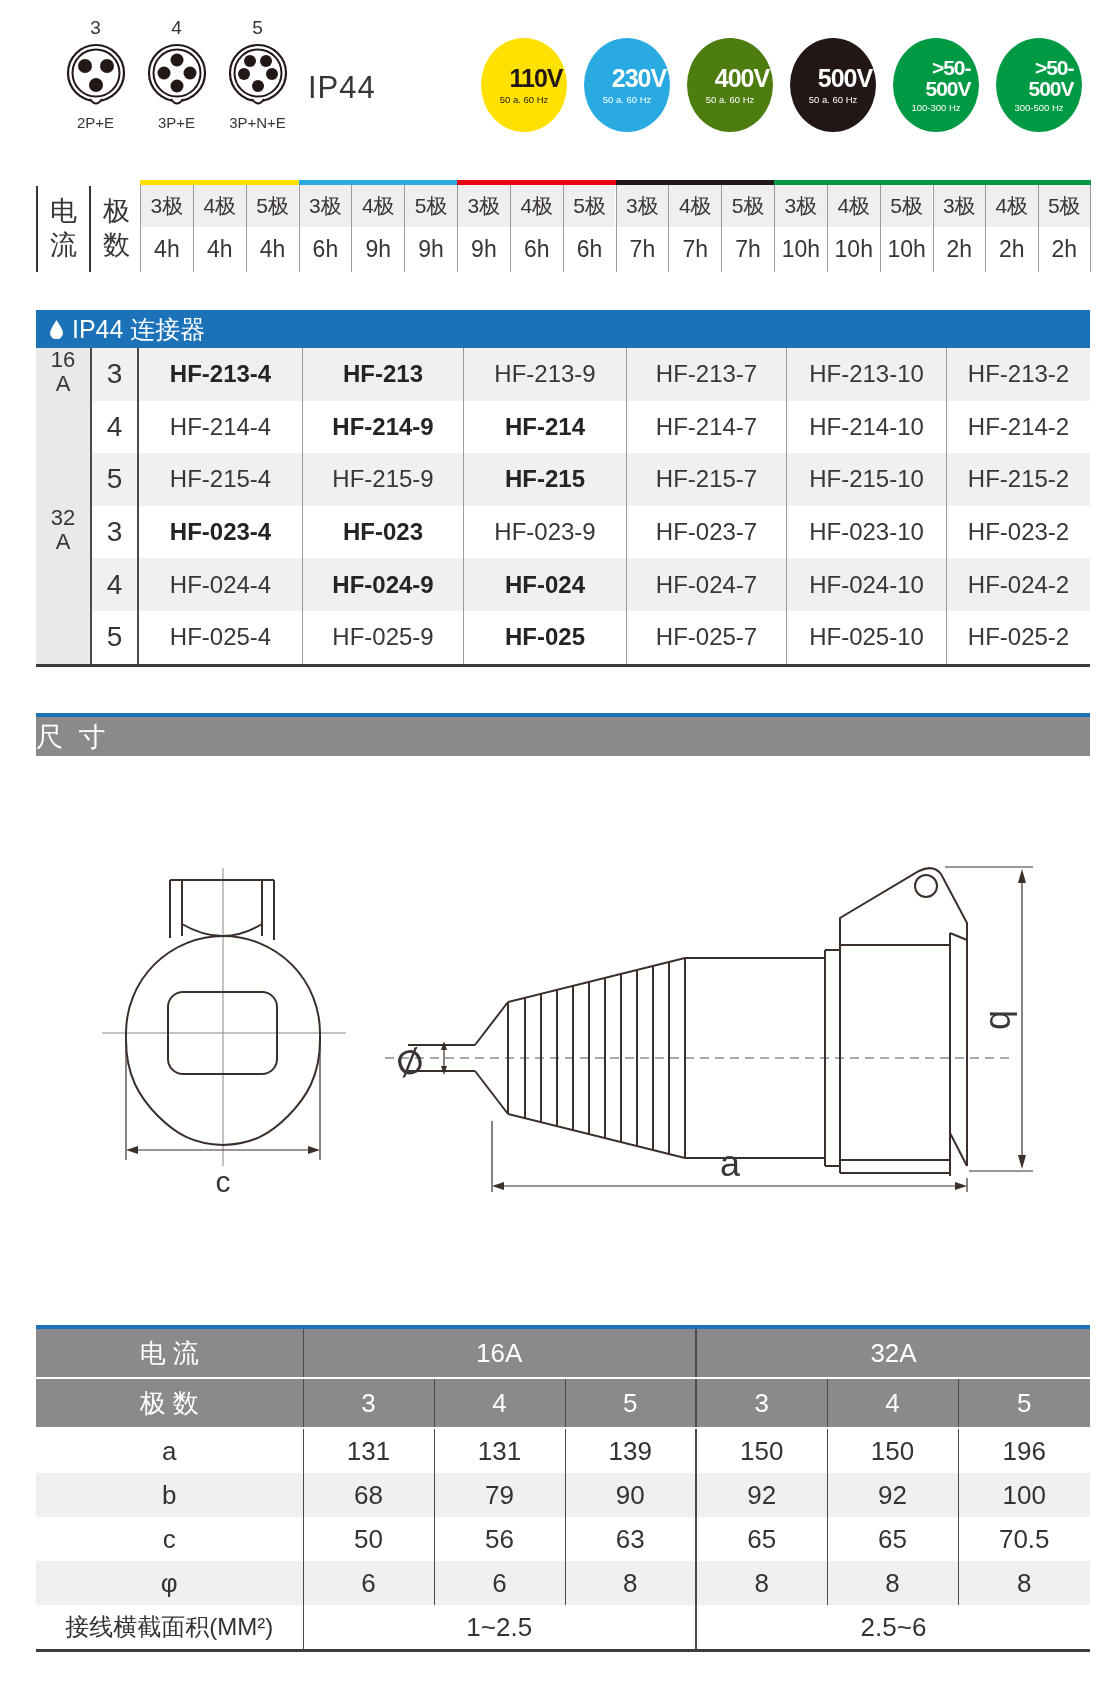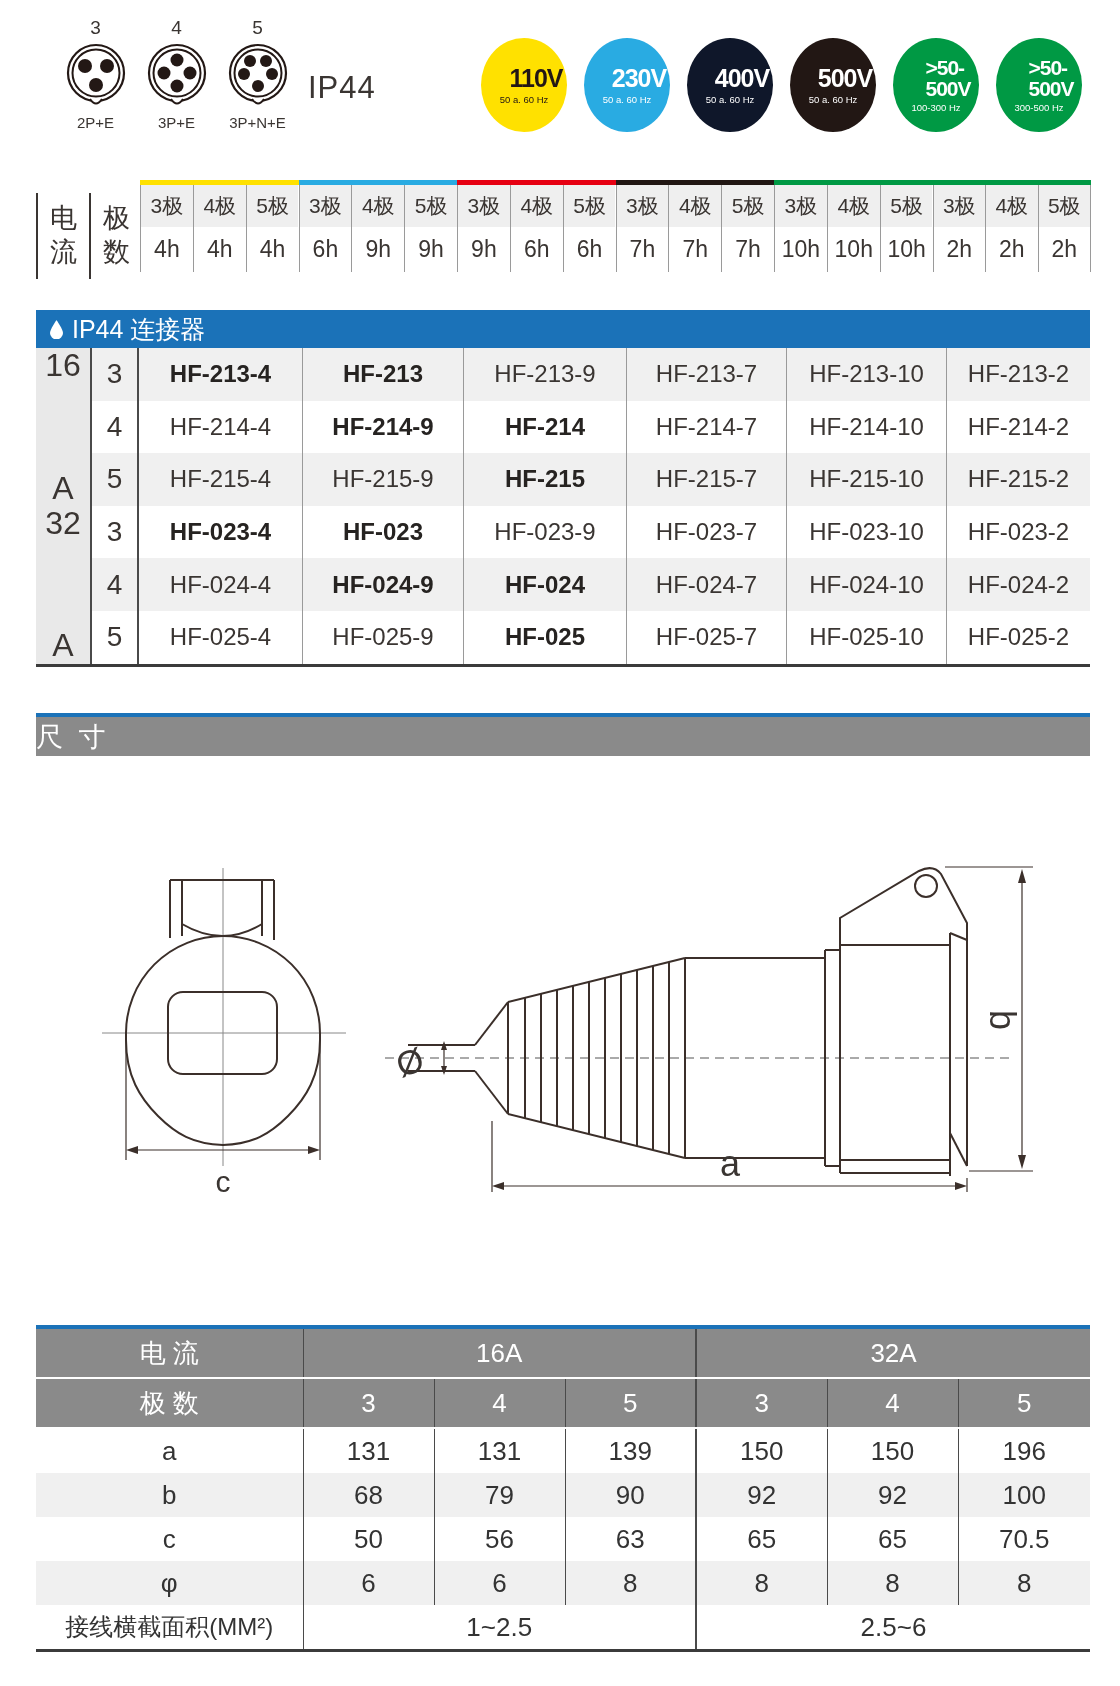--- a/index.html
+++ b/index.html
@@ -10,48 +10,48 @@
   .connectors{position:absolute;left:55px;top:16px;display:flex;}
   .connector{width:81px;display:flex;flex-direction:column;align-items:center;}
   .pin-count{font-size:19px;height:24px;line-height:24px;color:#3a3532;}
   .wiring{font-size:15px;margin-top:4px;color:#3a3532;}
   .ip44-label{position:absolute;left:308px;top:70px;font-size:31px;letter-spacing:1px;color:#3a3532;}
 
   
   .badges{position:absolute;left:481px;top:38px;display:flex;gap:17px;}
   .badge{width:86px;height:94px;border-radius:50%;display:flex;flex-direction:column;
          align-items:center;justify-content:center;}
-  .badge .bv{font-weight:bold;font-size:25px;letter-spacing:-1px;text-align:left;line-height:1.0;margin-left:24px;}
+  .badge .bv{font-weight:bold;font-size:25px;letter-spacing:-1px;text-align:right;line-height:1.0;margin-left:24px;}
   .badge .bv span{display:block;}
   .badge .bv span:empty{display:none;}
   .badge.two .bv{font-size:21px;line-height:1.02;}
   .badge .bf{font-size:9.5px;margin-top:3px;}
 
   
-  .hour-labels{position:absolute;left:36px;top:193px;height:86px;display:flex;}
+  .hour-labels{position:absolute;left:36px;top:186px;height:86px;display:flex;}
   .vlabel{width:51px;display:flex;align-items:center;justify-content:center;
           font-size:27px;color:#3a3532;}
   .vlabel.first{border-left:2px solid #3a3532;border-right:2px solid #3a3532;}
   .vlabel span{display:inline-block;width:1.08em;word-break:break-all;line-height:1.25;text-align:center;}
   .hour-cols{position:absolute;left:140px;top:180px;width:951px;display:flex;}
   .hgroup{flex:1;display:flex;border-top:5px solid transparent;}
   .hcol{flex:1;border-left:1px solid #9a9a9a;}
   .hgroup:last-child .hcol:last-child{border-right:1px solid #9a9a9a;}
   .hcol .pole{height:42px;background:#efefef;display:flex;align-items:center;justify-content:center;font-size:21px;text-align:right;}
   .hcol .hour{height:45px;background:#fff;display:flex;align-items:center;justify-content:center;font-size:23px;}
 
   
   .model-section{position:absolute;left:36px;top:310px;width:1054px;}
   .blue-bar{height:38px;background:#1B72B8;color:#fff;display:flex;align-items:center;
             padding-left:14px;box-sizing:border-box;font-size:25px;}
   .blue-bar svg{margin-right:9px;}
   .model-grid{display:grid;grid-template-columns:54px 49px 163px 161px 163px 160px 160px 144px;
               grid-auto-rows:52.6px;border-bottom:3px solid #3b3b3b;}
   .mg-amp{grid-row:span 3;background:#e9e9e9;display:flex;flex-direction:column;align-items:center;
-          justify-content:space-between;font-size:32px;line-height:1.1;}
+          justify-content:flex-start;font-size:22px;line-height:1.1;}
   .mg-pole{display:flex;align-items:center;justify-content:center;font-size:28px;
            border-left:2px solid #4a4a4a;border-right:2px solid #4a4a4a;}
   .mg-model{display:flex;align-items:center;justify-content:center;font-size:24px;color:#3a3532;
             border-left:1px solid #9a9a9a;}
   .mg-model.m1{border-left:none;}
   .mg-model.b{font-weight:bold;color:#262321;}
   .sg{background:#f0f0f0;}
 
   
   .size-bar{position:absolute;left:36px;top:713px;width:1054px;height:43px;background:#8a8a8a;
@@ -128,21 +128,21 @@
         <span>110V</span>
       </div>
       <div class="bf" style="color: rgb(34, 23, 20);">50 a. 60 Hz</div>
     </div>
     <div class="badge" style="background-color: rgb(41, 171, 226);">
       <div class="bv" style="color: rgb(255, 255, 255);">
         <span>230V</span>
       </div>
       <div class="bf" style="color: rgb(255, 255, 255);">50 a. 60 Hz</div>
     </div>
-    <div class="badge" style="background-color: #0f172a;">
+    <div class="badge" style="background-color: #4d7c0f;">
       <div class="bv" style="color: rgb(255, 255, 255);">
         <span>400V</span>
       </div>
       <div class="bf" style="color: rgb(255, 255, 255);">50 a. 60 Hz</div>
     </div>
     <div class="badge" style="background-color: rgb(34, 23, 20);">
       <div class="bv" style="color: rgb(255, 255, 255);">
         <span>500V</span>
       </div>
       <div class="bf" style="color: rgb(255, 255, 255);">50 a. 60 Hz</div>

